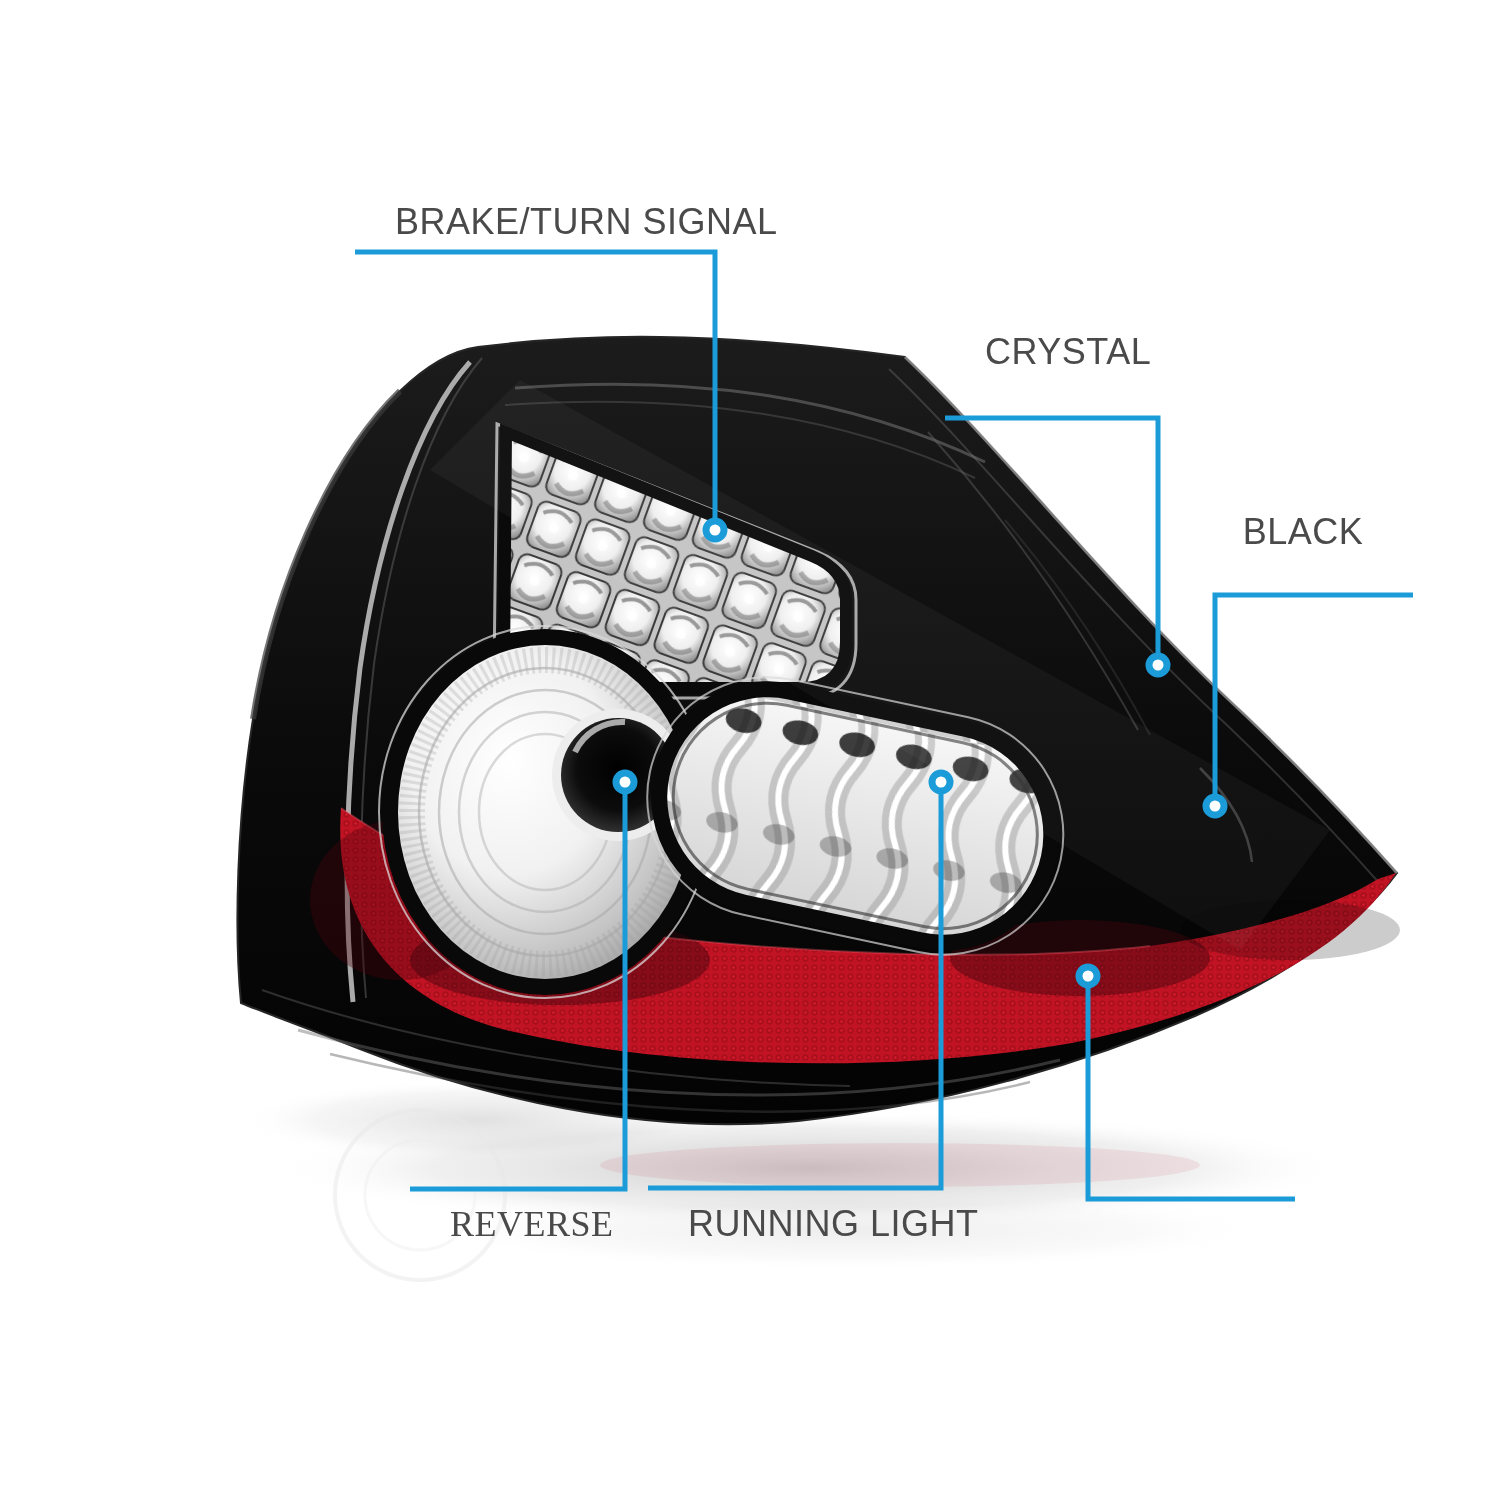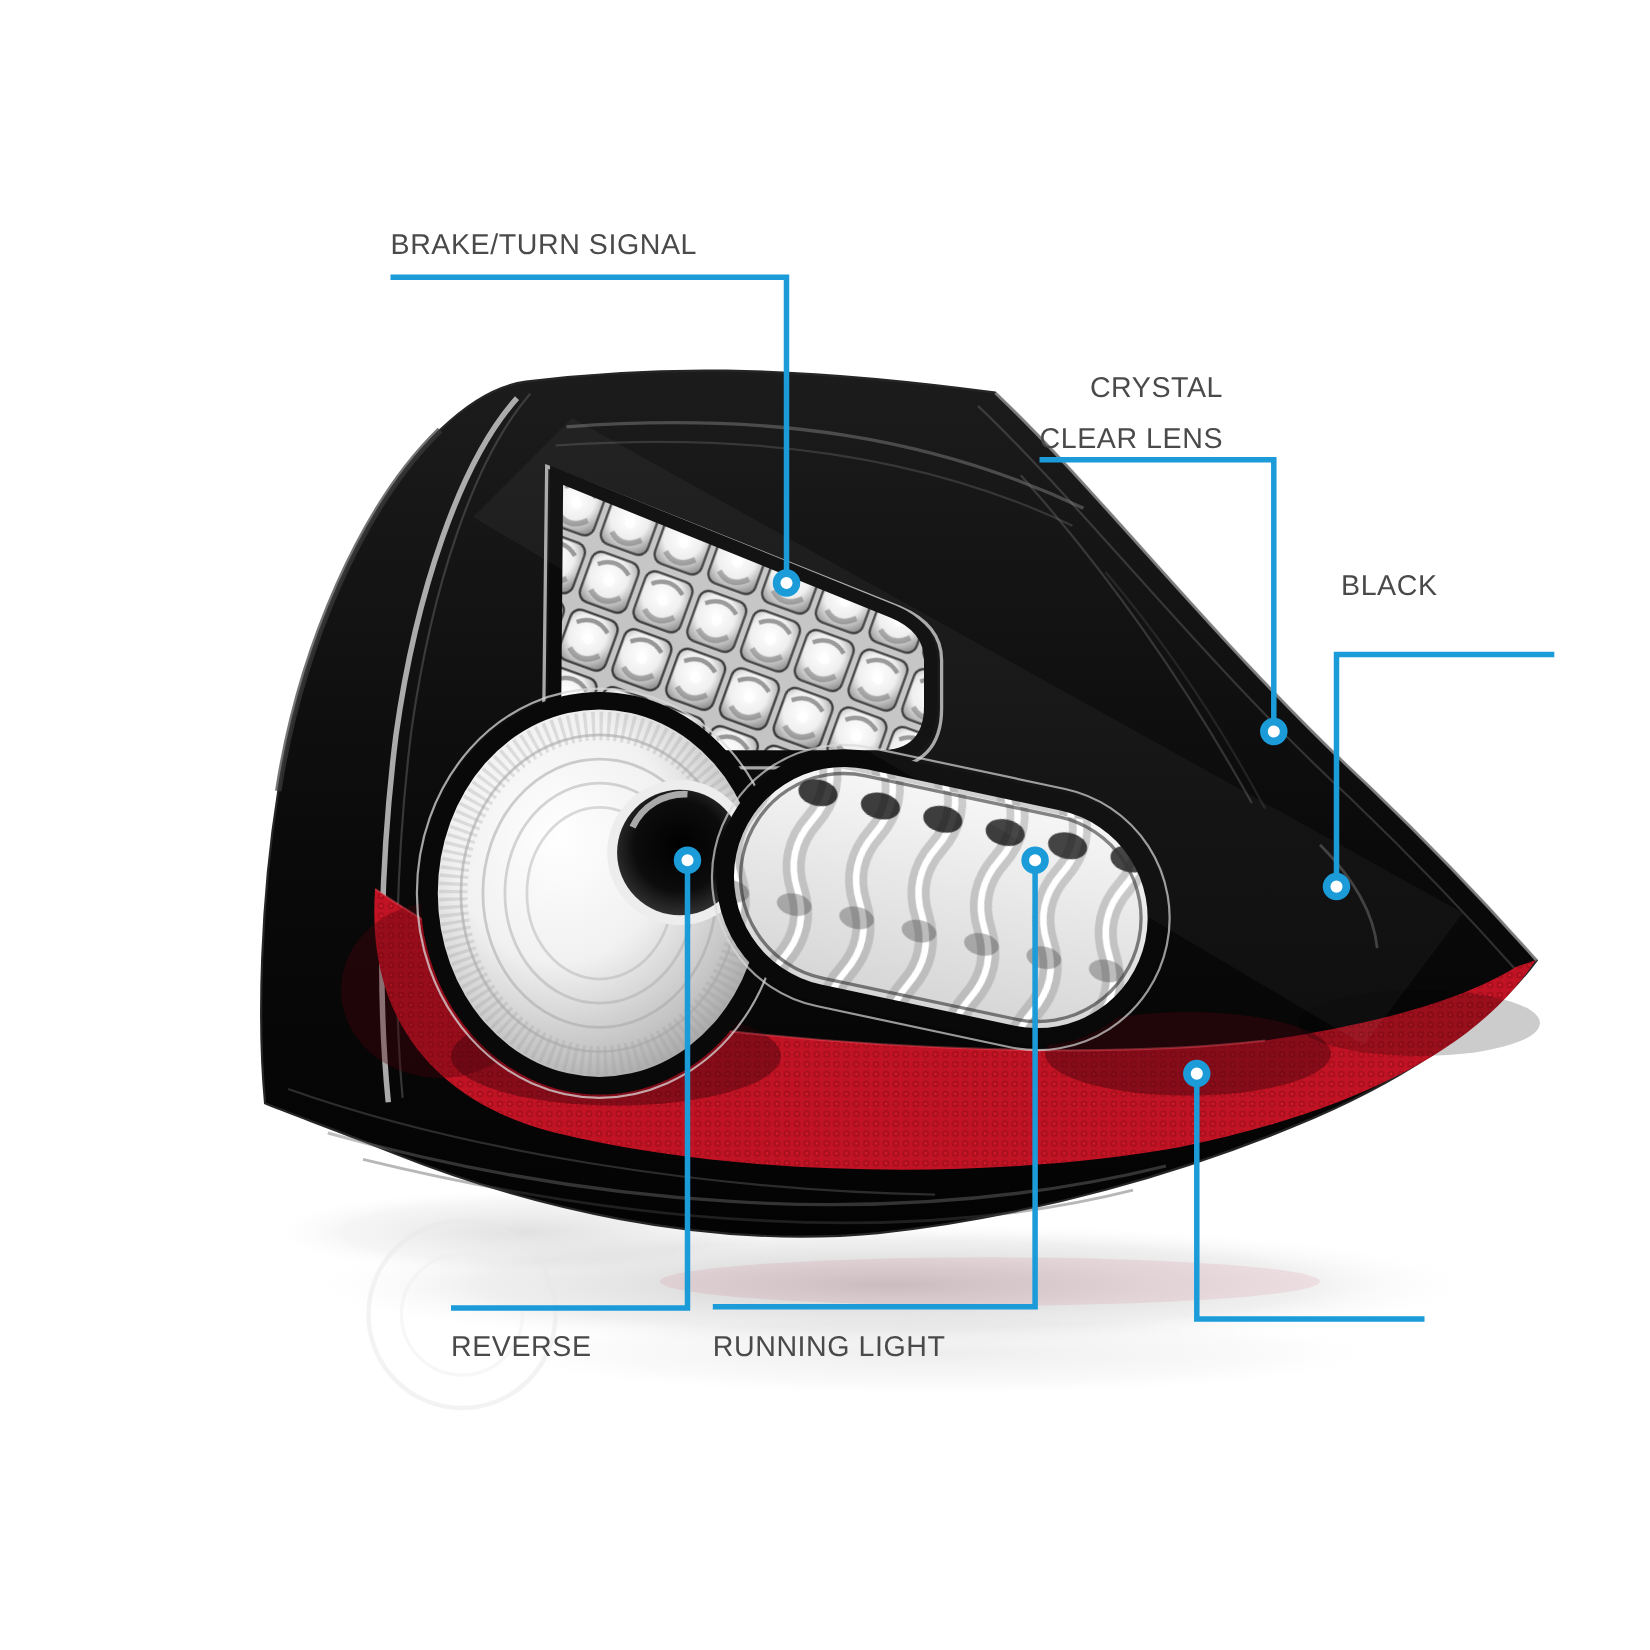--- a/index.html
+++ b/index.html
@@ -9,29 +9,30 @@
   }
   html,body{margin:0;padding:0;background:#fff;}
   .stage{
     position:relative;width:1500px;height:1500px;
     background:var(--bg-color,#ffffff);overflow:hidden;
     font-family:"Liberation Sans",sans-serif;
   }
   .art,.overlay{position:absolute;left:0;top:0;width:1500px;height:1500px;}
   .callout-label{
     position:absolute;
-    font-size:26px;line-height:46px;letter-spacing:.5px;
+    font-size:36px;line-height:46px;letter-spacing:.5px;
     color:var(--label-color,#4a4a4a);
     white-space:nowrap;
+    margin-left:40px;
   }
   .callout-label span{display:block;}
   #lbl-brake{left:355px;top:199px;}
   #lbl-crystal{left:945px;top:329px;text-align:right;}
   #lbl-black{left:1113px;top:509px;width:300px;text-align:center;}
-  #lbl-reverse{left:410px;top:1201px;}
+  #lbl-reverse{left:410px;top:1201px;font-family:Liberation Serif, serif;}
   #lbl-running{left:648px;top:1201px;}
   #lbl-reflector{left:1105px;top:1211px;}
   .overlay polyline{fill:none;stroke:var(--callout-color,#1b9cd9);stroke-width:5;}
   .overlay .marker circle{fill:#ffffff;stroke:var(--callout-color,#1b9cd9);stroke-width:7;}
 </style>
 </head>
 <body>
 
 <div class="stage">
 
@@ -189,21 +190,20 @@
     <g class="marker" transform="translate(1088,976)">
         <circle r="9"></circle>
       </g>
   </svg>
 
   <div class="callout-label" id="lbl-brake">
     <span>BRAKE/TURN SIGNAL</span>
   </div>
   <div class="callout-label" id="lbl-crystal">
     <span>CRYSTAL</span>
-    <span>CLEAR LENS</span>
   </div>
   <div class="callout-label" id="lbl-black">
     <span>BLACK</span>
   </div>
   <div class="callout-label" id="lbl-reverse">
     <span>REVERSE</span>
   </div>
   <div class="callout-label" id="lbl-running">
     <span>RUNNING LIGHT</span>
   </div>

